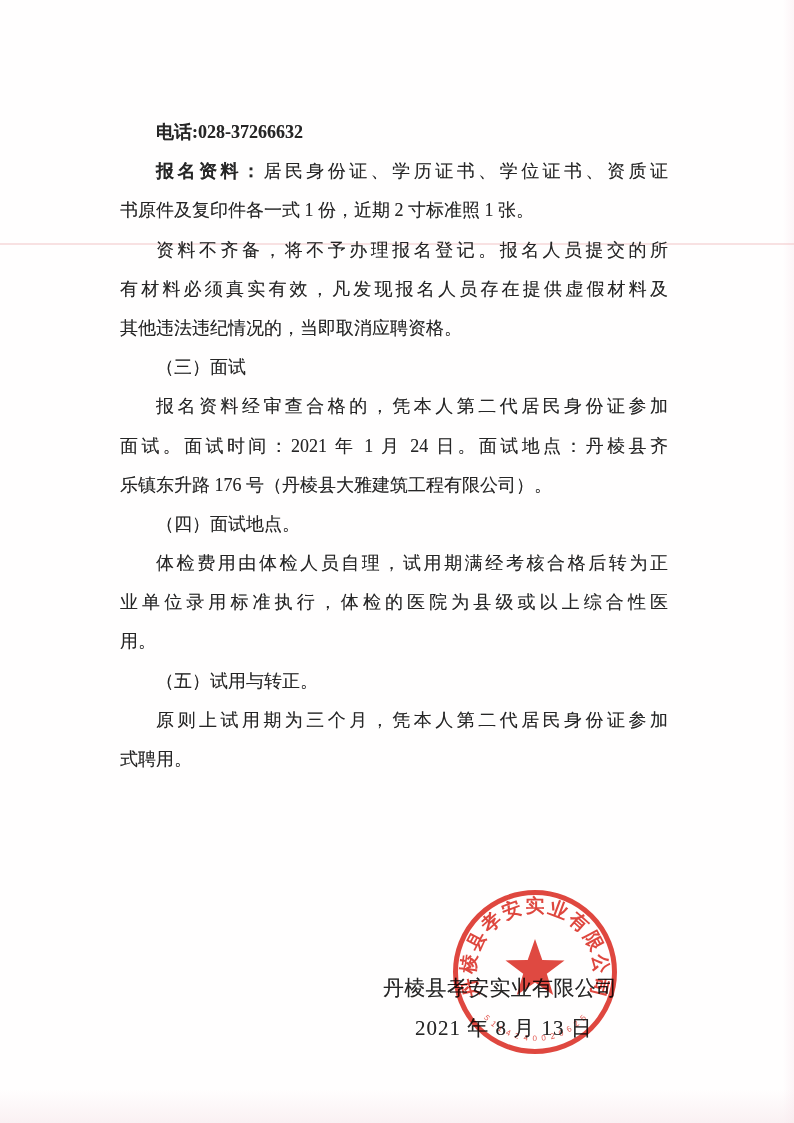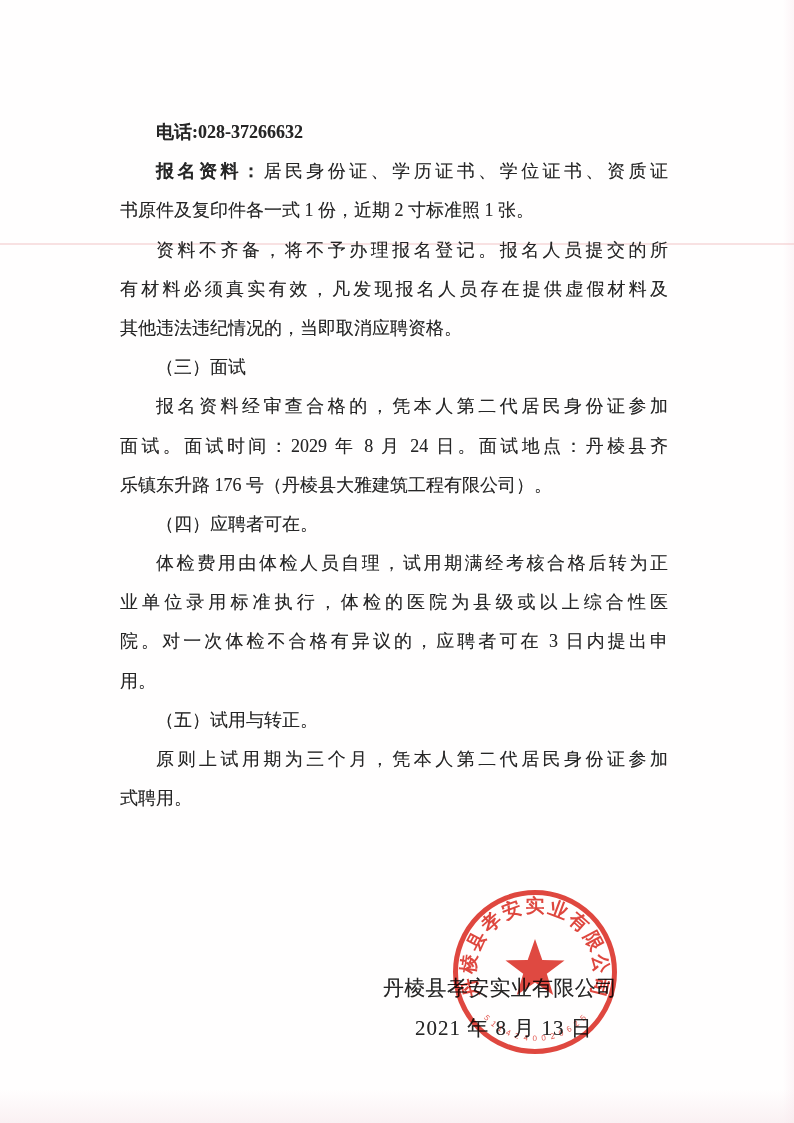--- a/index.html
+++ b/index.html
@@ -54,26 +54,25 @@
 
   <div class="body-text">
     <div class="ln ind b">电话:028-37266632</div>
     <div class="ln ind jst"><span class="b">报名资料：</span><span>居民身份证、学历证书、学位证书、资质证</span></div>
     <div class="ln">书原件及复印件各一式 1 份，近期 2 寸标准照 1 张。</div>
     <div class="ln ind jst">资料不齐备，将不予办理报名登记。报名人员提交的所</div>
     <div class="ln jst">有材料必须真实有效，凡发现报名人员存在提供虚假材料及</div>
     <div class="ln">其他违法违纪情况的，当即取消应聘资格。</div>
     <div class="ln ind">（三）面试</div>
     <div class="ln ind jst">报名资料经审查合格的，凭本人第二代居民身份证参加</div>
-    <div class="ln jst">面试。面试时间：2029 年 8 月 24 日。面试地点：丹棱县齐</div>
+    <div class="ln jst">面试。面试时间：2021 年 1 月 24 日。面试地点：丹棱县齐</div>
     <div class="ln">乐镇东升路 176 号（丹棱县大雅建筑工程有限公司）。</div>
-    <div class="ln ind">（四）应聘者可在。</div>
+    <div class="ln ind">（四）面试地点。</div>
     <div class="ln ind jst">体检费用由体检人员自理，试用期满经考核合格后转为正</div>
     <div class="ln jst">业单位录用标准执行，体检的医院为县级或以上综合性医</div>
-    <div class="ln jst">院。对一次体检不合格有异议的，应聘者可在 3 日内提出申</div>
     <div class="ln">用。</div>
     <div class="ln ind">（五）试用与转正。</div>
     <div class="ln ind jst">原则上试用期为三个月，凭本人第二代居民身份证参加</div>
     <div class="ln">式聘用。</div>
   </div>
 
   <div class="signature sig-company">丹棱县孝安实业有限公司</div>
   <div class="signature sig-date">2021 年 8 月 13 日</div>
 
   <svg class="seal" viewBox="0 0 172 172" xmlns="http://www.w3.org/2000/svg">

